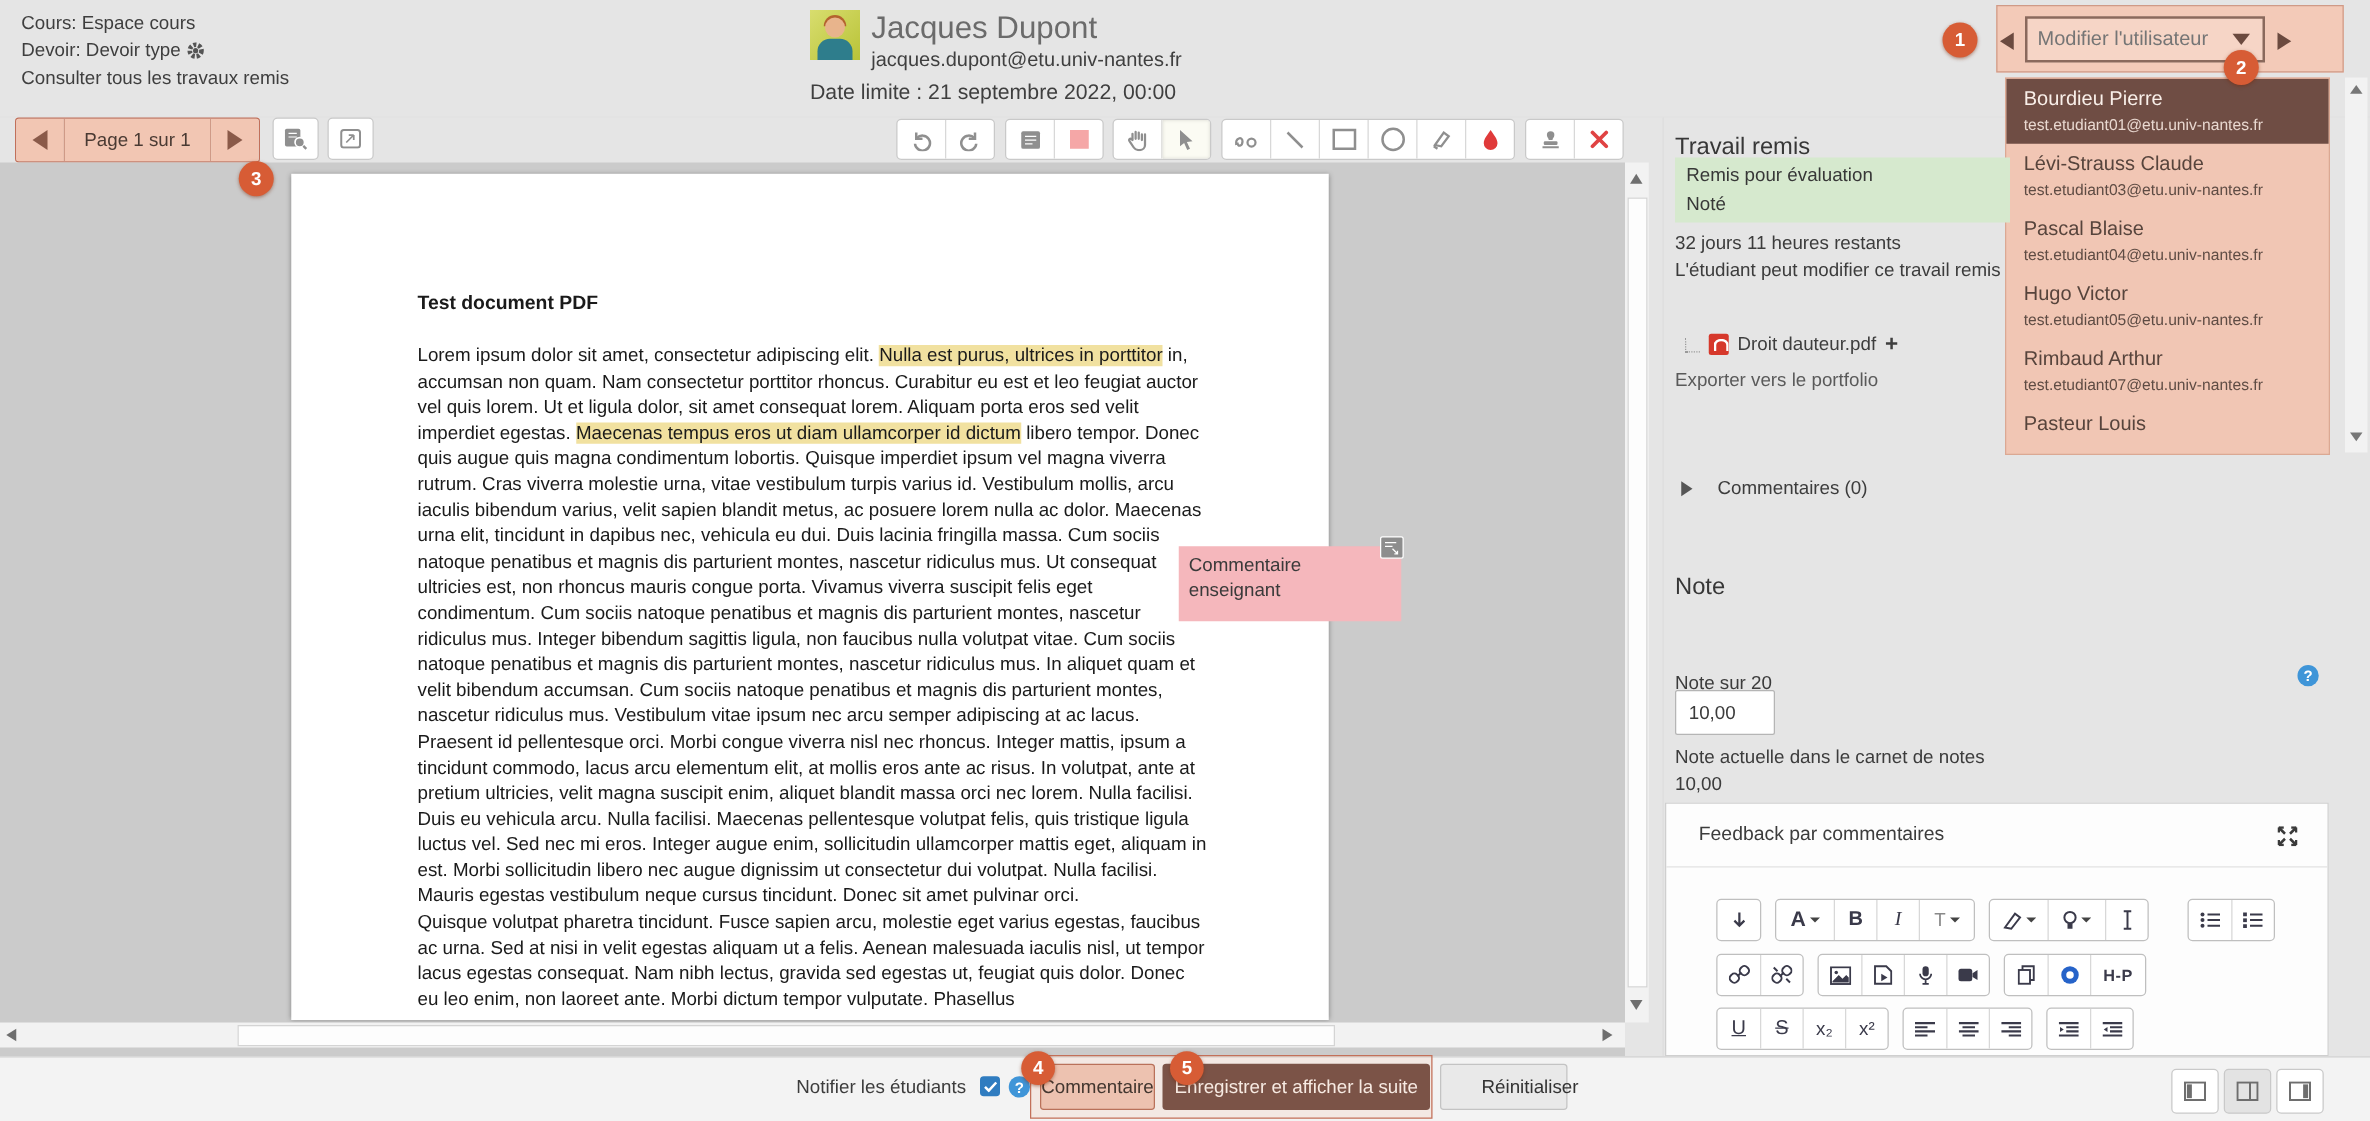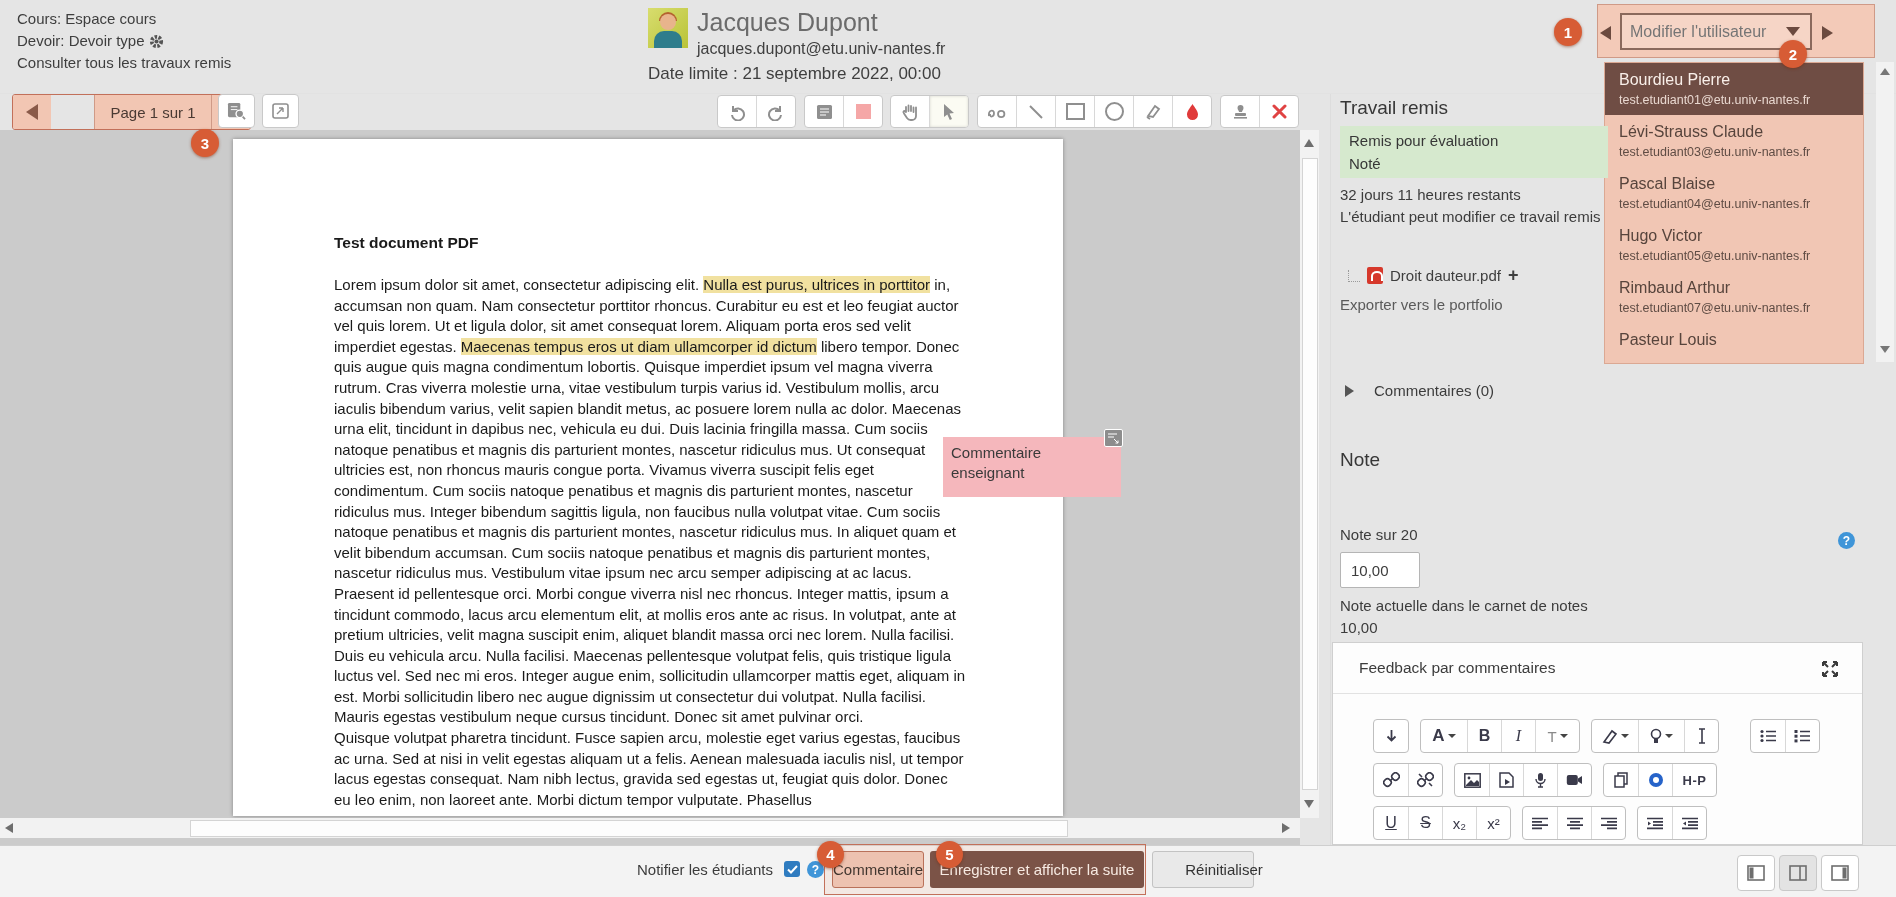--- a/index.html
+++ b/index.html
@@ -22,21 +22,21 @@
   
   .btn{box-sizing:border-box;background:#fff;border:1px solid #c9c9c9;border-radius:4px;
        display:flex;align-items:center;justify-content:center;cursor:pointer;}
   .tgroup{display:flex;border:1px solid #c9c9c9;border-radius:4px;background:#fff;overflow:hidden;}
   .tgroup .tb{width:38px;height:31px;display:flex;align-items:center;justify-content:center;border-left:1px solid #d8d8d8;}
   .tgroup .tb:first-child{border-left:none;}
   .tb.active{background:#fbfbf3;box-shadow:inset 0 0 3px rgba(0,0,0,.15);}
   
   .navbox{left:12px;top:94px;display:flex;border:1px solid #c2705a;border-radius:3px;overflow:hidden;}
   .navbox>div{height:34px;box-sizing:border-box;display:flex;align-items:center;justify-content:center;background:#f2c6b3;}
-  .navlabel{width:118px;font-size:15px;color:#4a3a33;border-left:1px solid #cf9a87;border-right:1px solid #cf9a87;margin-left:43px;}
+  .navlabel{width:118px;font-size:15px;color:#4a3a33;border-left:1px solid #cf9a87;border-right:1px solid #cf9a87;}
   .tri{width:0;height:0;border-style:solid;}
   .tri-left{border-width:8px 12px 8px 0;border-color:transparent #8a5a49 transparent transparent;}
   .tri-right{border-width:8px 0 8px 12px;border-color:transparent transparent transparent #8a5a49;}
   .tri-down{border-width:9px 7px 0 7px;border-color:#6b4a3f transparent transparent transparent;}
   .tri-r-small{border-width:6px 0 6px 9px;border-color:transparent transparent transparent #555;}
   
   .nbadge{width:28px;height:28px;border-radius:50%;background:#d75c35;color:#fff;font-size:15px;font-weight:bold;
           display:flex;align-items:center;justify-content:center;box-shadow:0 1px 3px rgba(120,40,10,.5);z-index:60;}
   
   .pdfarea{left:0;top:130px;width:1300px;height:715px;background:#cbcbcb;}
@@ -48,21 +48,21 @@
   
   .sb-track{background:#f2f2f2;}
   .sb-thumb{background:#fdfdfd;border:1px solid #d4d4d4;box-sizing:border-box;}
   .sb-arrow{position:absolute;width:0;height:0;border-style:solid;}
   
   .comment-box{left:943px;top:437px;width:178px;height:60px;background:#f5b7bc;font-size:15px;color:#3a3a3a;
                padding:6px 8px;box-sizing:border-box;line-height:20px;}
   .comment-menu{left:1104px;top:429px;width:17px;height:16px;background:#8d8d8d;border-radius:2px;border:1px solid #fff;}
   
   .rdivider{left:1330px;top:94px;width:1px;height:751px;background:#ddd;}
-  .h2{font-size:19px;color:#373737;}
+  .h2{font-size:19px;color:#373737;margin-top:10px;}
   .statusbox{left:1340px;top:126px;width:268px;height:52px;background:#d6e9ce;font-size:15px;line-height:23px;
              color:#373737;padding:3px 9px;box-sizing:border-box;}
   .ptext{font-size:15px;color:#3c3c3c;}
   .pdficon{width:16px;height:17px;background:#d6382b;border-radius:2px;position:relative;display:inline-block;}
   .pdficon:after{content:"";position:absolute;left:4px;top:4px;width:8px;height:8px;border:2px solid #fff;border-radius:50% 50% 0 0;border-bottom:none;}
   .elbow{width:11px;height:11px;border-left:1px dotted #9a9a9a;border-bottom:1px dotted #9a9a9a;display:inline-block;}
   .helpdot{width:17px;height:17px;border-radius:50%;background:#3f95d8;color:#fff;font-size:12px;font-weight:bold;
            display:flex;align-items:center;justify-content:center;}
   .gradebox{left:1340px;top:552px;width:80px;height:36px;border:1px solid #b5b5b5;border-radius:2px;font-size:15px;
             color:#3c3c3c;padding:0 10px;box-sizing:border-box;font-family:"Liberation Sans",sans-serif;}
@@ -330,21 +330,21 @@
     <a class="plain" href="#" style="font-size:18px;font-weight:bold;">+</a>
   </div>
   <a class="plain abs" href="#" style="left:1340px;top:296px;font-size:15px;color:#5a5a5a;">Exporter vers le portfolio</a>
 
   <div class="abs" style="left:1345px;top:382px;display:flex;align-items:center;gap:20px;">
     <span class="tri tri-r-small"></span>
     <span class="ptext">Commentaires (0)</span>
   </div>
 
   <div class="abs h2" style="left:1340px;top:449px;">Note</div>
-  <div class="abs ptext" style="left:1340px;top:526px;">Note sur 20</div>
+  <div class="abs ptext" style="left:1340px;top:538px;">Note sur 20</div>
   <div class="abs helpdot" style="left:1838px;top:532px;">?</div>
   <input class="abs gradebox" style="position: absolute; left: 1340px; top: 552px;" value="10,00">
   <div class="abs ptext" style="left:1340px;top:597px;">Note actuelle dans le carnet de notes</div>
   <div class="abs ptext" style="left:1340px;top:619px;">10,00</div>
 
   <div class="abs fbox">
     <div class="fhead">Feedback par commentaires</div>
     <div class="abs" style="left:489px;top:18px;">
       <svg width="16" height="16" viewBox="0 0 16 16">
           <path d="M1 1 L6 6 M15 1 L10 6 M1 15 L6 10 M15 15 L10 10" stroke="#3a3a3a" stroke-width="2"></path>

